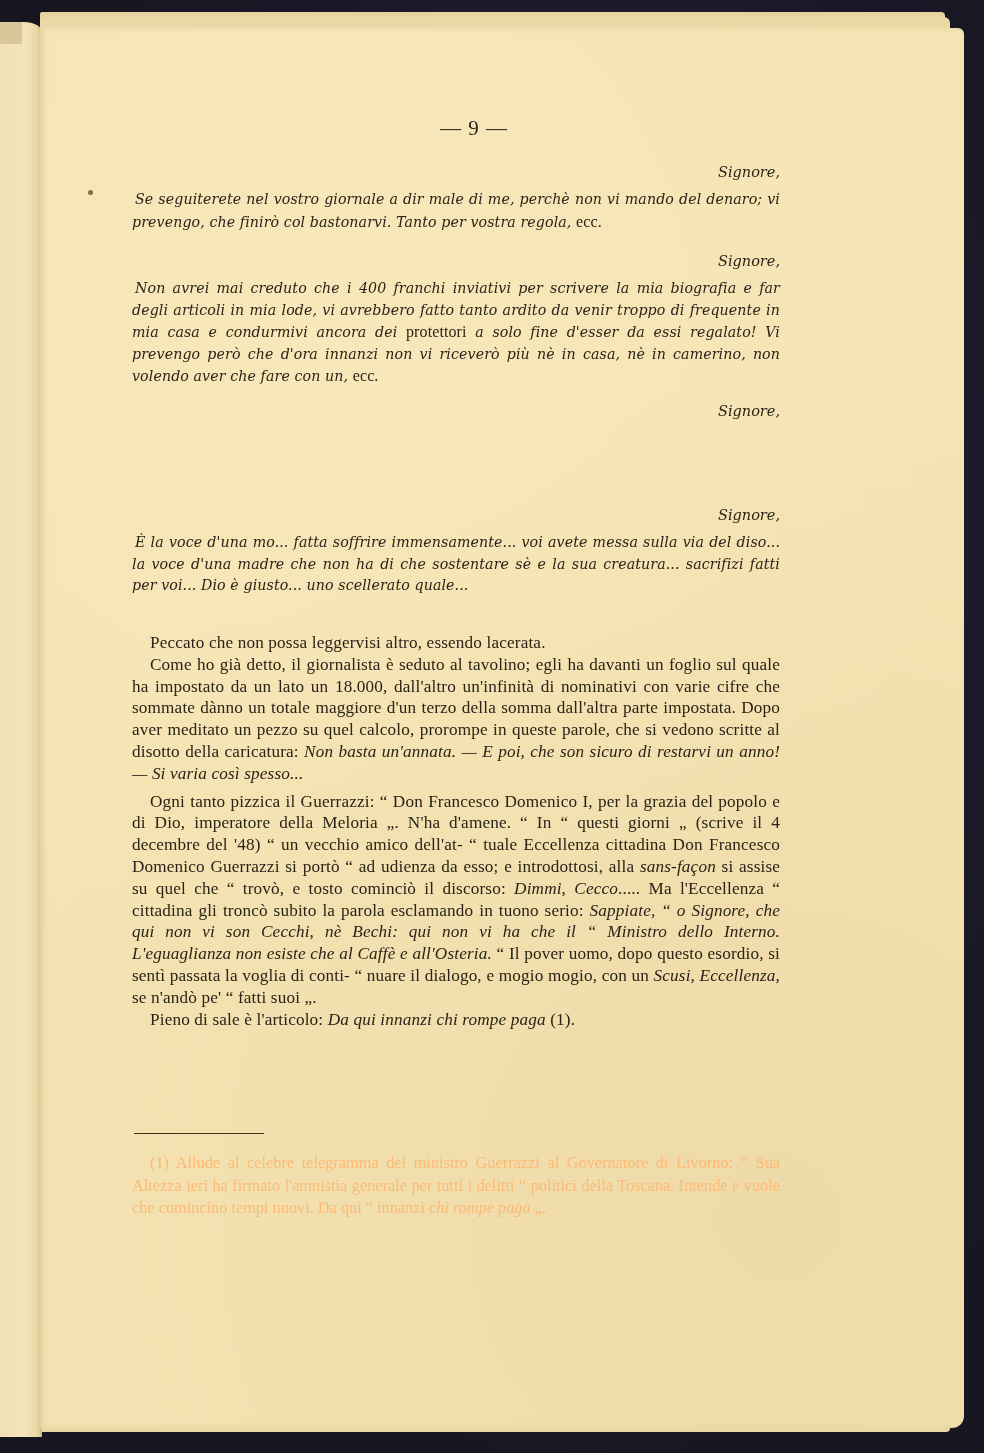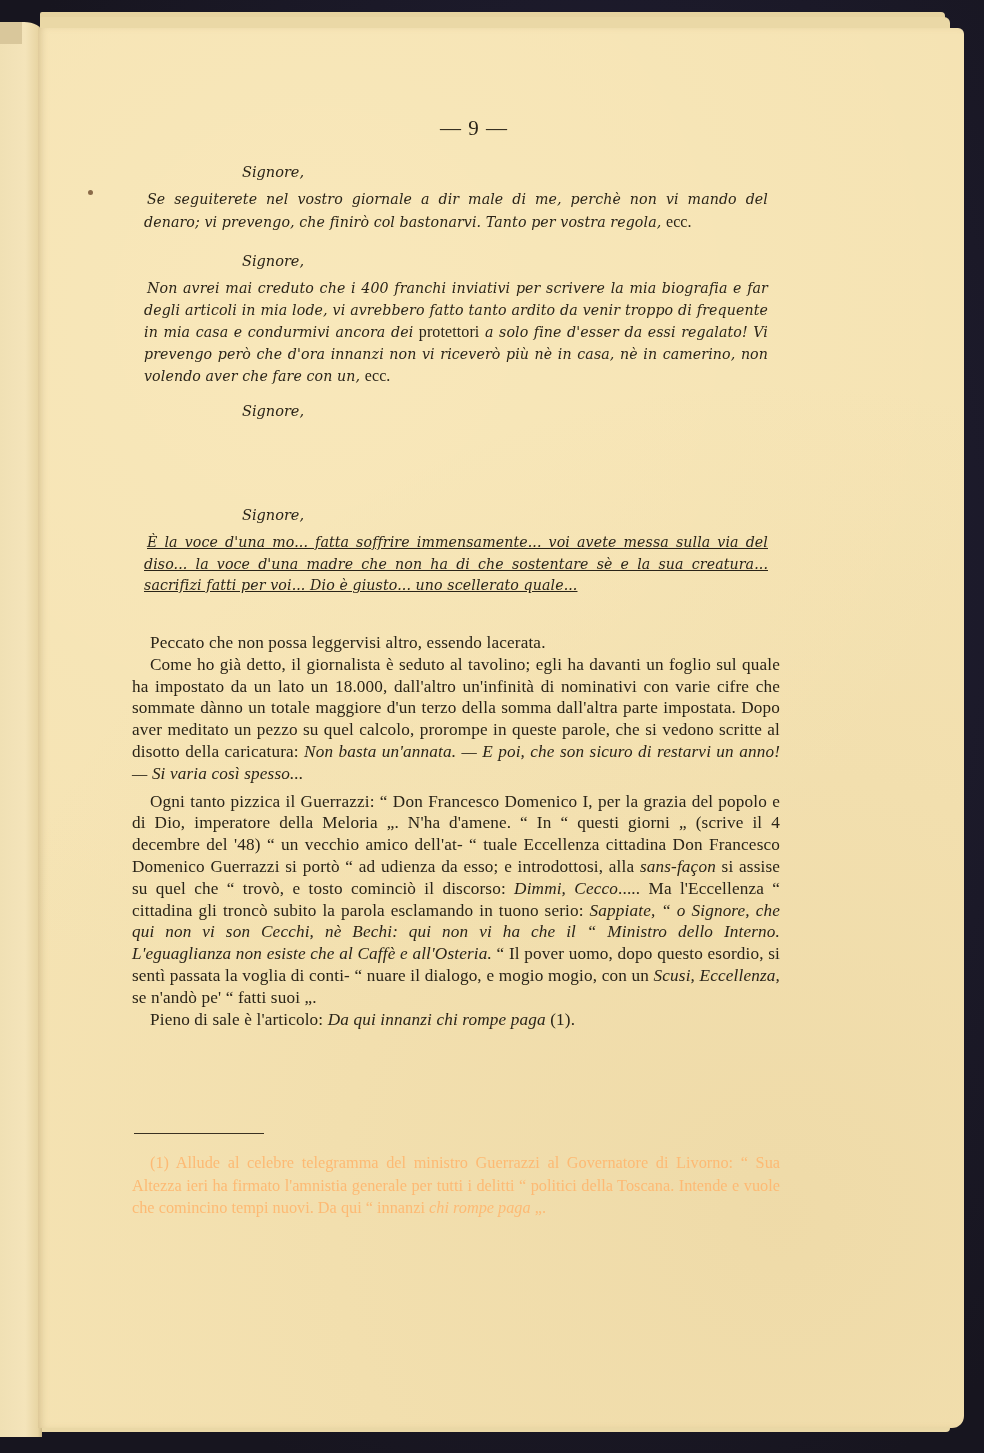--- a/index.html
+++ b/index.html
@@ -99,28 +99,29 @@
       width: 648px;
       color: #2a2418;
     }
     .salute {
       font-family: "DejaVu Serif", serif;
       font-style: italic;
       font-size: 14.5px;
       padding-left: 110px;
       margin: 0;
       line-height: 24px;
+      text-align: right;
     }
     .letter {
       font-family: "DejaVu Serif", serif;
       font-style: italic;
       font-size: 14.2px;
       line-height: 21.5px;
       text-align: justify;
-      margin: 12px;
+      margin: 0;
       text-indent: 3px;
       letter-spacing: 0.1px;
     }
     .letter .upright {
       font-style: normal;
       font-family: "Liberation Serif", serif;
       font-size: 16px;
     }
     .body-para {
       font-family: "Liberation Serif", serif;
@@ -185,21 +186,21 @@
   <p class="salute">Signore,</p>
   <p class="letter" style="margin-top:5px;"><span>Non avrei mai creduto che i 400 franchi inviativi per scrivere la mia biografia e far degli articoli in mia lode, vi avrebbero fatto tanto ardito da venir troppo di frequente in mia casa e condurmivi ancora dei</span> <span class="upright">protettori</span> <span>a solo fine d'esser da essi regalato! Vi prevengo però che d'ora innanzi non vi riceverò più nè in casa, nè in camerino, non volendo aver che fare con un,</span> <span class="upright">ecc.</span></p>
 </div>
 
 <div class="text-block" style="top:399px;">
   <p class="salute">Signore,</p>
 </div>
 
 <div class="text-block" style="top:503px;">
   <p class="salute">Signore,</p>
-  <p class="letter" style="margin-top:5px;text-decoration:underline;">È la voce d'una mo... fatta soffrire immensamente... voi avete messa sulla via del diso... la voce d'una madre che non ha di che sostentare sè e la sua creatura... sacrifizi fatti per voi... Dio è giusto... uno scellerato quale...</p>
+  <p class="letter" style="margin-top:5px;">È la voce d'una mo... fatta soffrire immensamente... voi avete messa sulla via del diso... la voce d'una madre che non ha di che sostentare sè e la sua creatura... sacrifizi fatti per voi... Dio è giusto... uno scellerato quale...</p>
 </div>
 
 <div class="text-block" style="top:632px;">
   <p class="body-para">Peccato che non possa leggervisi altro, essendo lacerata.</p>
   <p class="body-para"><span>Come ho già detto, il giornalista è seduto al tavolino; egli ha davanti un foglio sul quale ha impostato da un lato un 18.000, dall'altro un'infinità di nominativi con varie cifre che sommate dànno un totale maggiore d'un terzo della somma dall'altra parte impostata. Dopo aver meditato un pezzo su quel calcolo, prorompe in queste parole, che si vedono scritte al disotto della caricatura:</span> <i>Non basta un'annata. — E poi, che son sicuro di restarvi un anno! — Si varia così spesso...</i></p>
   <p class="body-para" style="margin-top:6px;"><span>Ogni tanto pizzica il Guerrazzi: “ Don Francesco Domenico I, per la grazia del popolo e di Dio, imperatore della Meloria „. N'ha d'amene. “ In “ questi giorni „ (scrive il 4 decembre del '48) “ un vecchio amico dell'at- “ tuale Eccellenza cittadina Don Francesco Domenico Guerrazzi si portò “ ad udienza da esso; e introdottosi, alla</span> <i>sans-façon</i> <span>si assise su quel che “ trovò, e tosto cominciò il discorso:</span> <i>Dimmi, Cecco</i><span>..... Ma l'Eccellenza “ cittadina gli troncò subito la parola esclamando in tuono serio:</span> <i>Sappiate, “ o Signore, che qui non vi son Cecchi, nè Bechi: qui non vi ha che il “ Ministro dello Interno. L'eguaglianza non esiste che al Caffè e all'Osteria.</i> <span>“ Il pover uomo, dopo questo esordio, si sentì passata la voglia di conti- “ nuare il dialogo, e mogio mogio, con un</span> <i>Scusi, Eccellenza,</i> <span>se n'andò pe' “ fatti suoi „.</span></p>
   <p class="body-para"><span>Pieno di sale è l'articolo:</span> <i>Da qui innanzi chi rompe paga</i> <span>(1).</span></p>
 </div>
 
 <div class="footnote-rule"></div>

